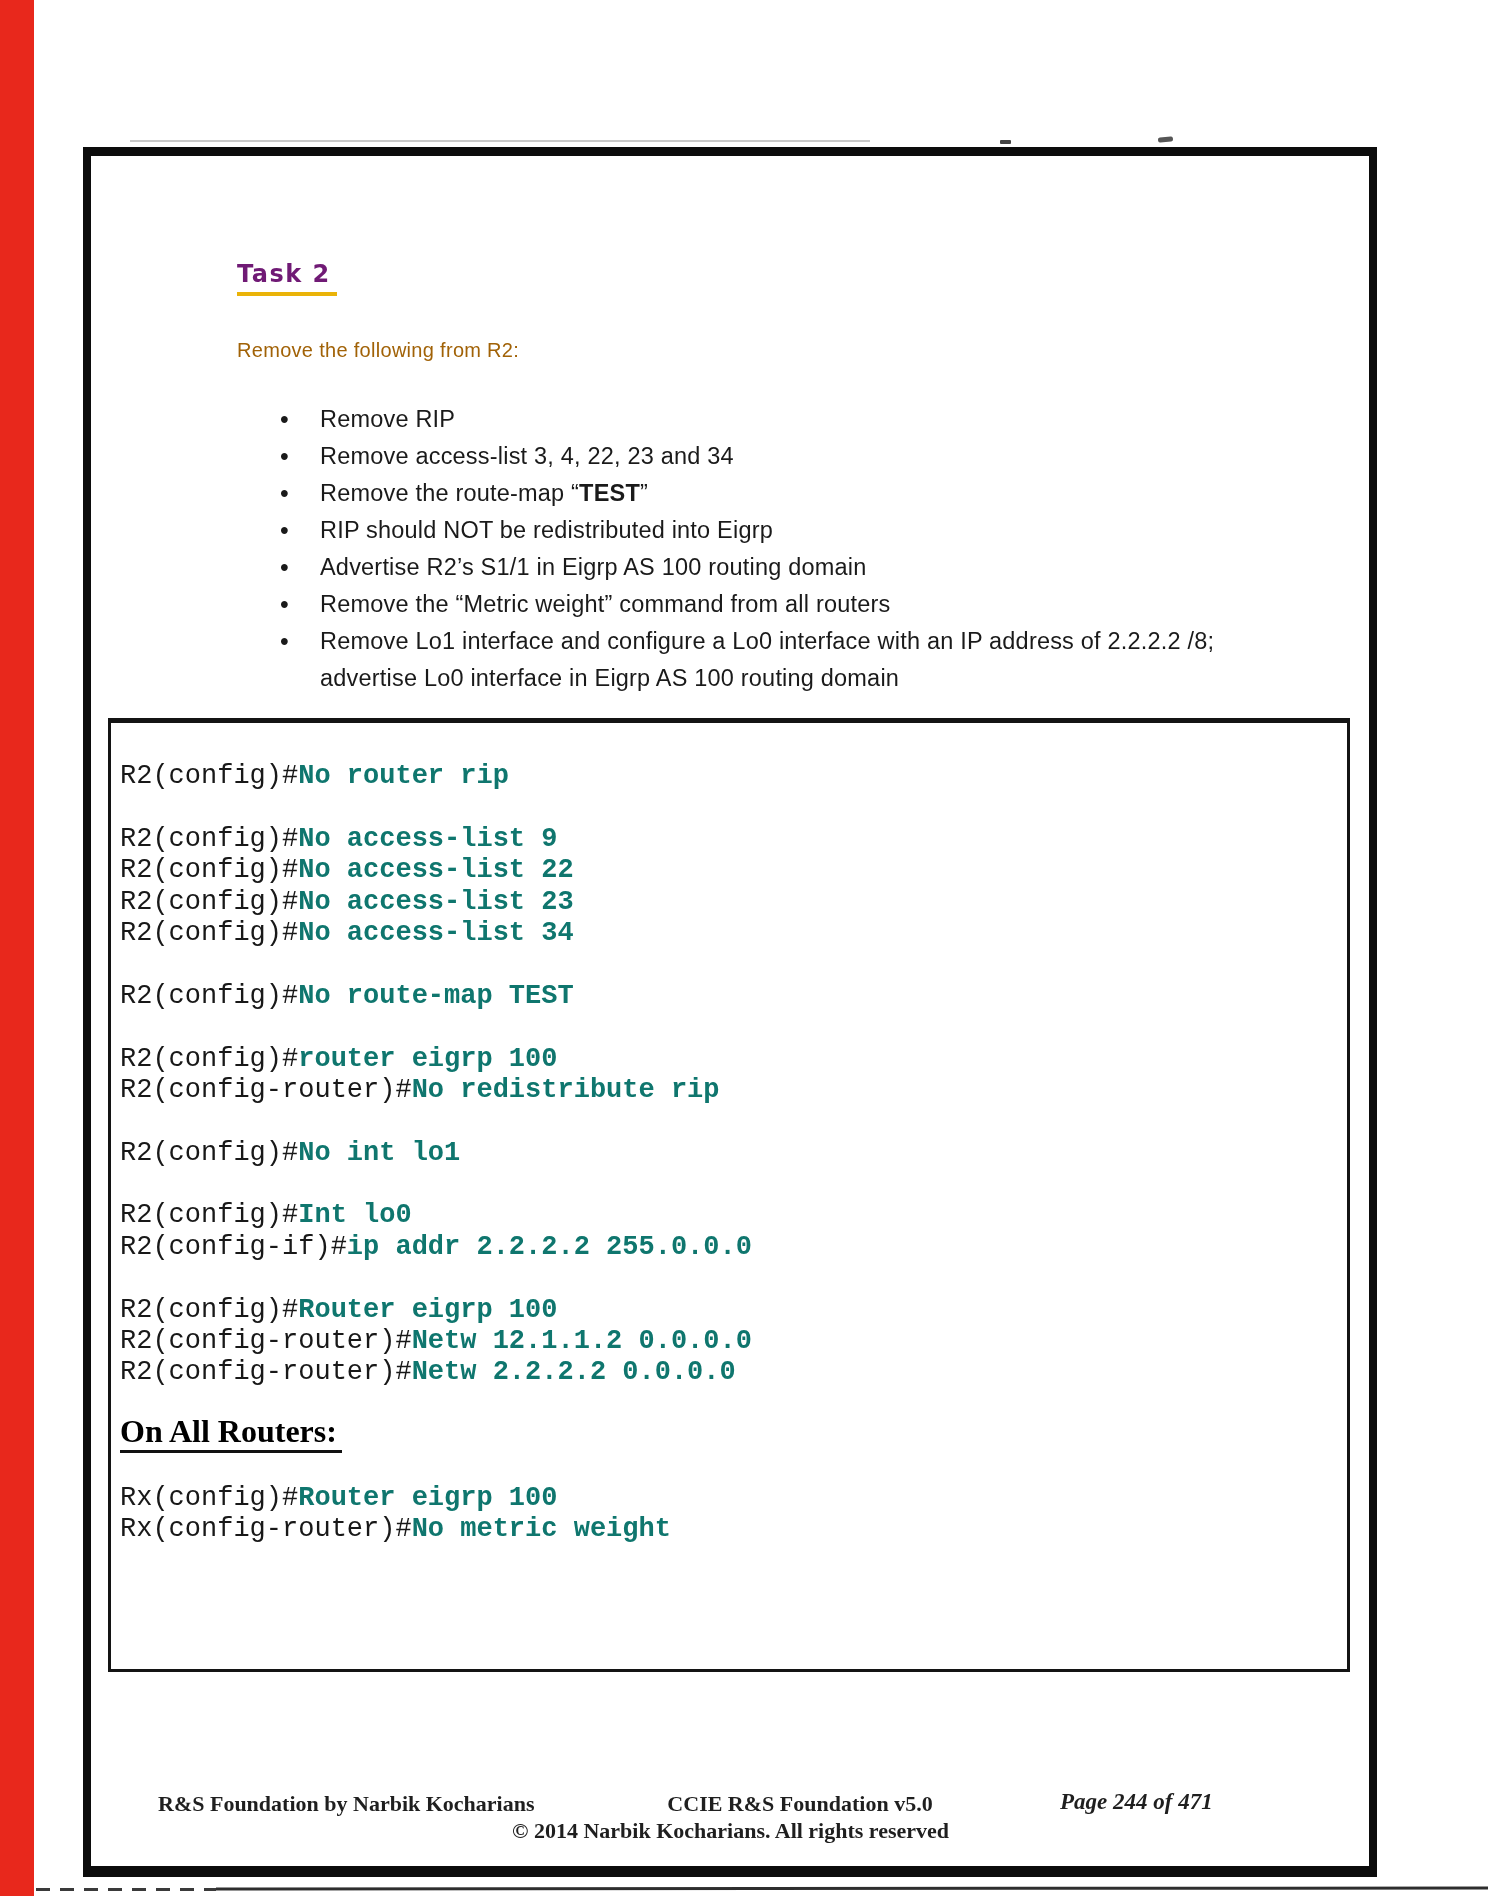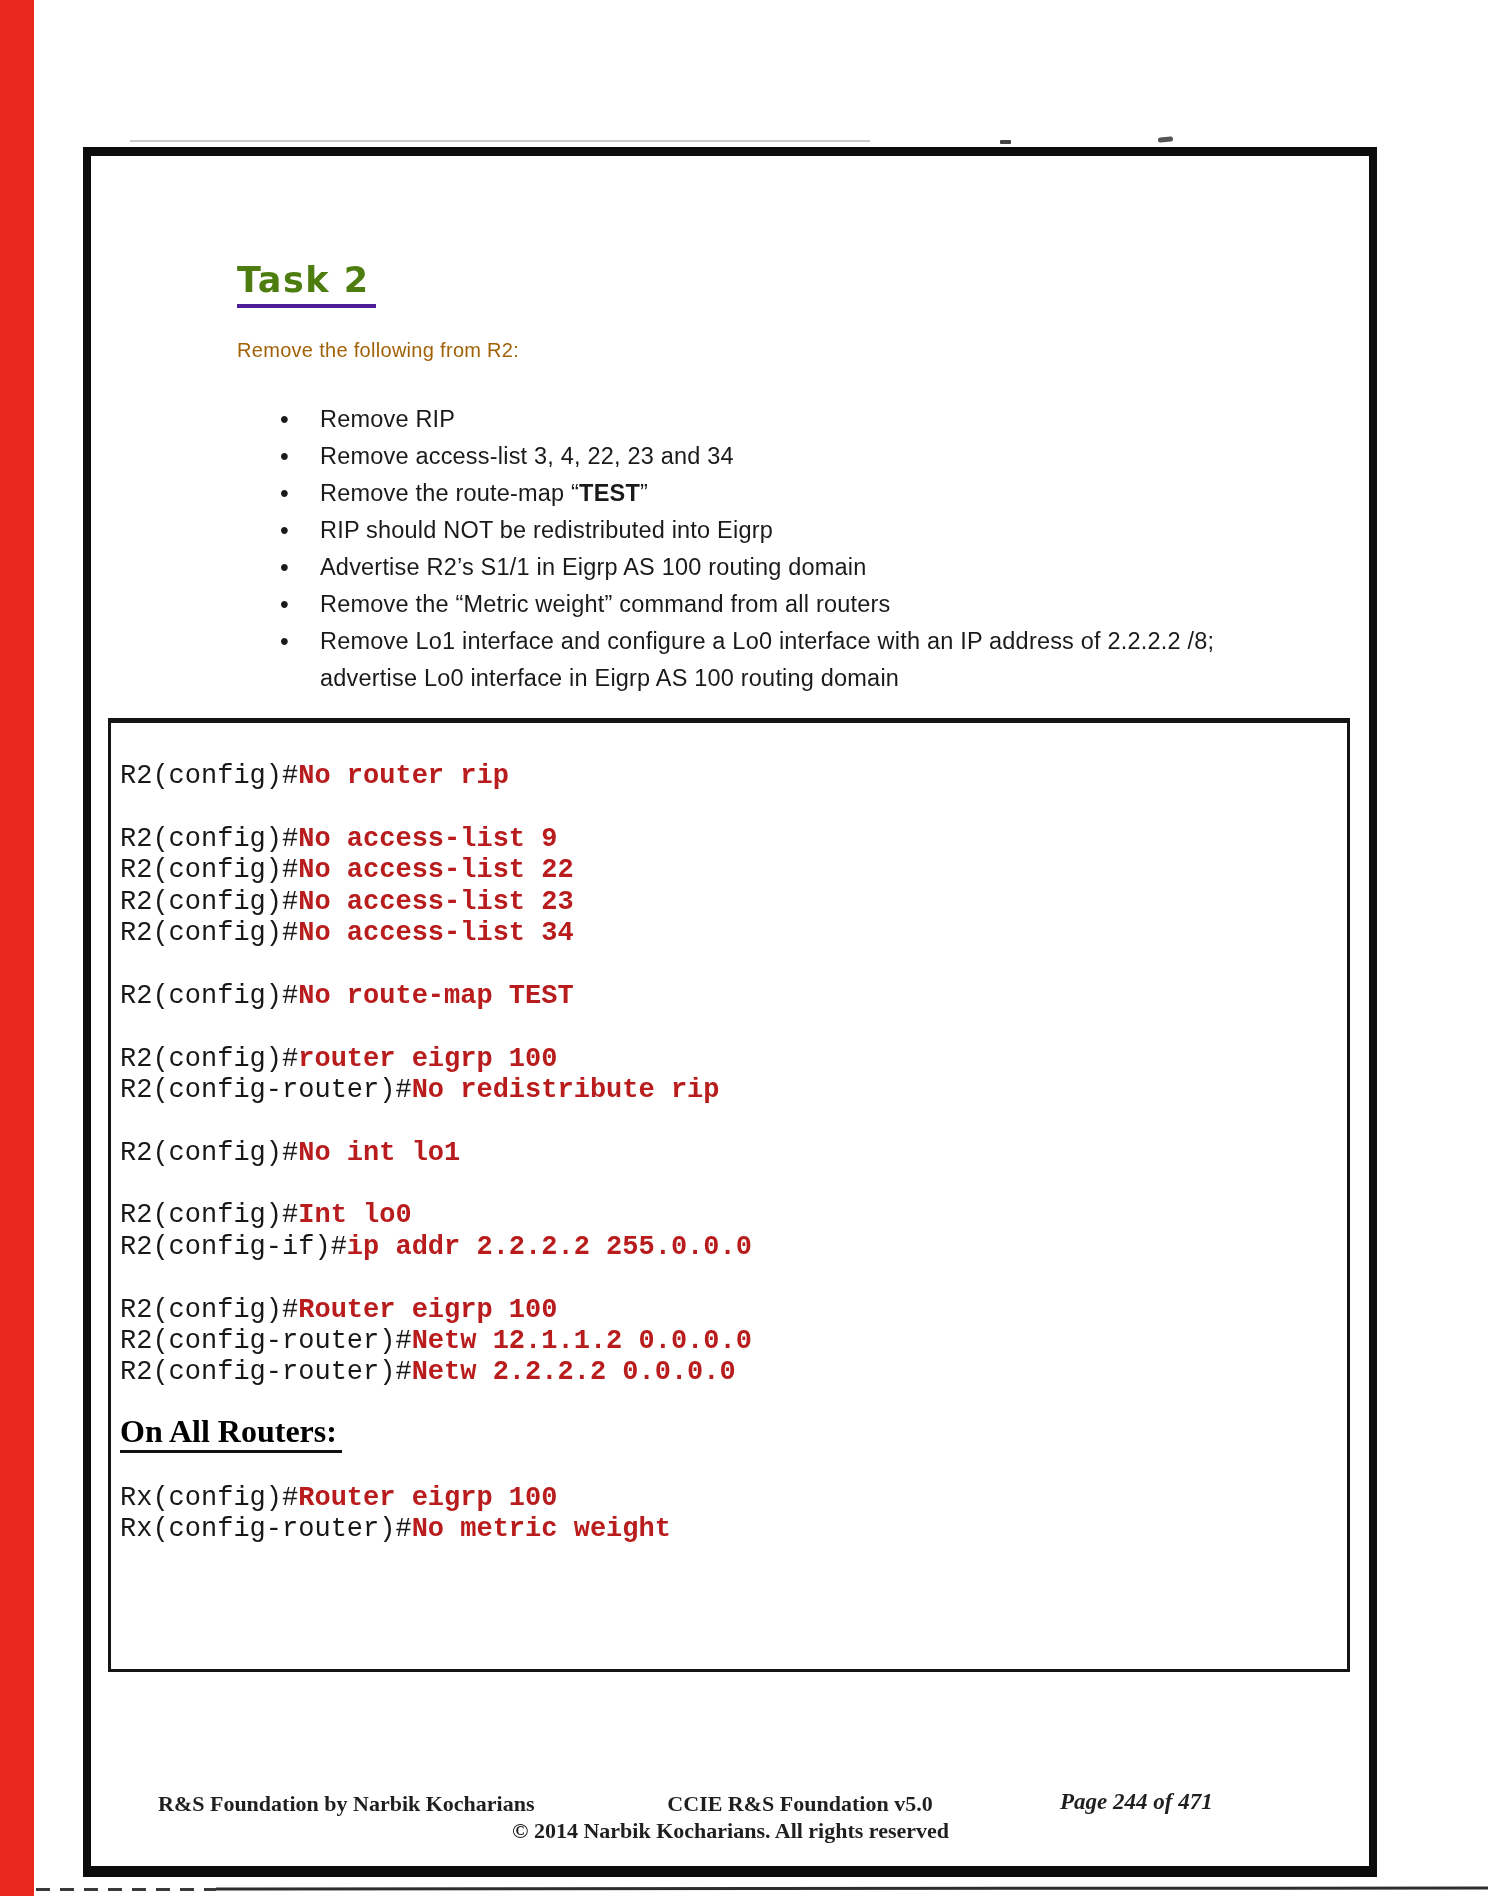--- a/index.html
+++ b/index.html
@@ -19,22 +19,22 @@
   .art-dash-1{left:1000px;top:140px;width:11px;height:4px;border-radius:1px;}
   .art-dash-2{left:1158px;top:137px;width:15px;height:5px;border-radius:2px;transform:rotate(-6deg);background:#565656;}
   .art-bottom-dashes{left:36px;top:1888px;width:180px;height:3px;background:
       repeating-linear-gradient(to right,#3a3a3a 0 14px,transparent 14px 24px);}
   .art-bottom-line{left:216px;top:1887px;width:1272px;height:3px;background:#2e2e2e;transform:rotate(-0.05deg);}
   .art-ghost-top{left:130px;top:140px;width:740px;height:2px;background:#bdbdbd;}
 
   
   .task-title{position:absolute;left:237px;top:260px;}
   .task-title span{display:inline-block;font-family:"DejaVu Sans",sans-serif;font-weight:bold;
-                   font-size:35px;letter-spacing:1.5px;color:#4d7c0f;
-                   border-bottom:4px solid #4c1d95;padding:0 6px 4px 0;}
+                   font-size:24px;letter-spacing:1.5px;color:#701a75;
+                   border-bottom:4px solid #eab308;padding:0 6px 4px 0;}
 
   .intro{position:absolute;left:237px;top:339px;font-size:20px;letter-spacing:.3px;color:#a16207;}
 
   
   .bullets{position:absolute;left:272px;top:401px;width:1000px;list-style:none;margin:0;padding:0;}
   .bullets li{position:relative;line-height:37px;font-size:23.5px;letter-spacing:.2px;
               padding-left:48px;color:#1a1a1a;white-space:nowrap;}
   .bullets .dot{position:absolute;left:8px;top:0;font-size:25px;}
   .bullets .b{font-weight:bold;}
   .bullets .cont{white-space:nowrap;}
@@ -42,21 +42,21 @@
   
   .config-box{position:absolute;left:108px;top:718px;width:1242px;height:954px;
               box-sizing:border-box;border:3px solid #141414;border-top-width:5px;background:#ffffff;}
   .cfg-h1{margin:32px 0 0 9px;height:32px;line-height:32px;}
   .cfg-h1 span,.cfg-heading span{display:inline-block;font-family:"Liberation Serif",serif;font-weight:bold;
                  font-size:32px;color:#000;border-bottom:3px solid #111;padding:0 5px 2px 0;}
   .cfg-lines{margin:38px 0 0 9px;}
   .cfg-line{height:31.4px;line-height:31.4px;font-family:"Liberation Mono","DejaVu Sans Mono",monospace;
             font-size:27px;color:#181818;white-space:pre;}
   .cfg-line .prompt{font-weight:normal;}
-  .cfg-line .cmd{font-weight:bold;color:#b91c1c;}
+  .cfg-line .cmd{font-weight:bold;color:#0f766e;}
   .cfg-heading{position:relative;height:31.4px;}
   .cfg-heading span{position:absolute;left:0;top:-6px;line-height:34px;}
 
   
   .footer-item{position:absolute;font-family:"Liberation Serif",serif;font-weight:bold;
                font-size:22px;color:#1f1f1f;}
   .footer-left{left:158px;top:1791px;}
   .footer-center{left:560px;top:1791px;width:480px;text-align:center;}
   .footer-right{left:1060px;top:1789px;width:210px;text-align:left;font-style:italic;font-size:23px;}
   .footer-line2{left:512px;top:1818px;width:520px;text-align:left;}

